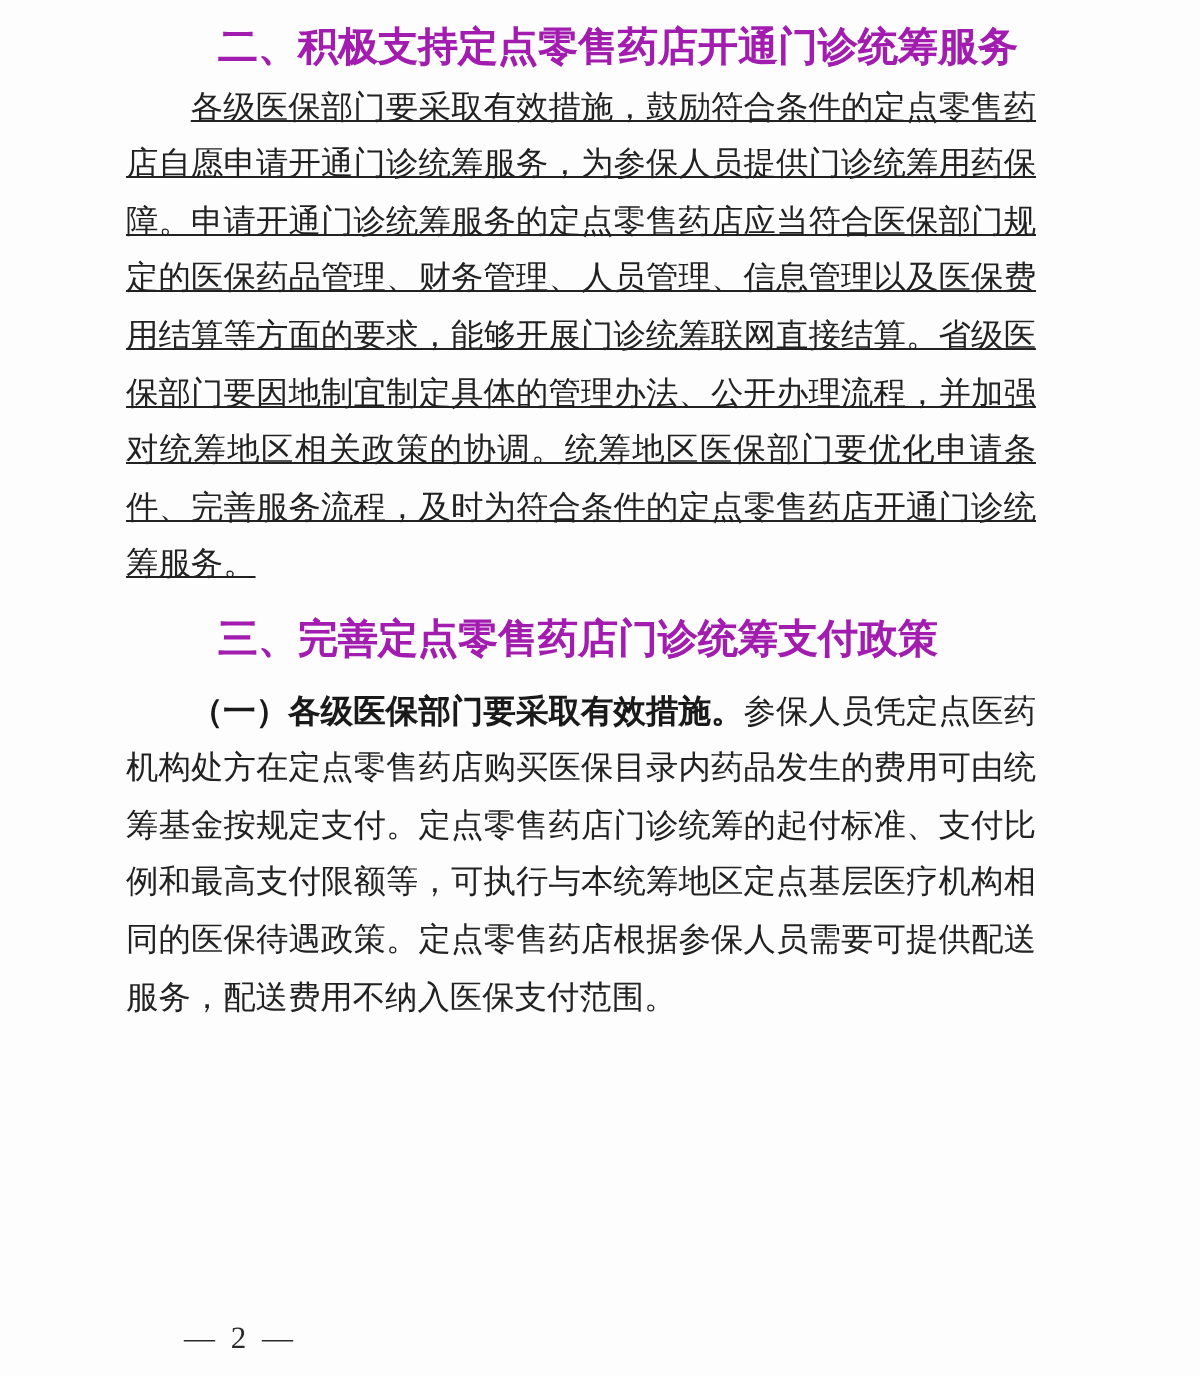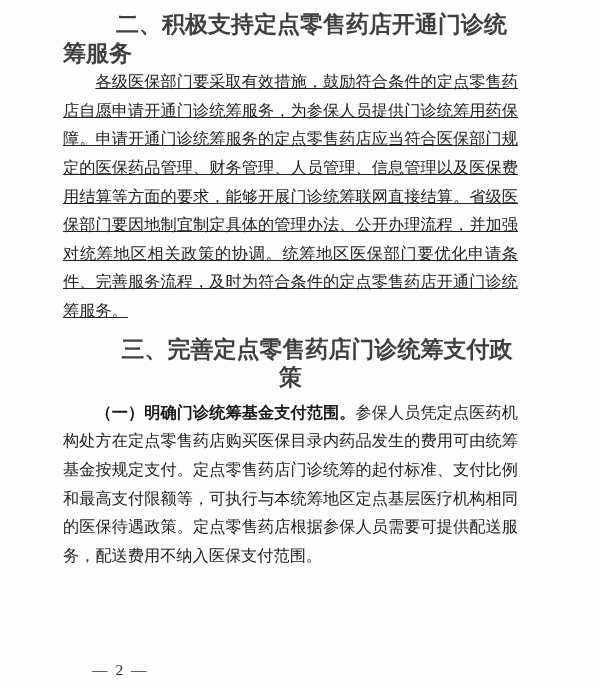--- a/index.html
+++ b/index.html
@@ -29,29 +29,29 @@
   .body-par {
     text-indent: 0;
   }
   .body-par.indent {
     text-indent: 2em;
     text-decoration: underline;
   }
   h2.section-heading {
     font-family: "Liberation Sans", "DejaVu Sans", sans-serif;
     font-weight: bold;
-    font-size: 23px;
+    font-size: 20px;
     line-height: 28.6px;
-    color: #404040;
+    color: #a21caf;
     text-indent: 2.3em;
     text-align: left;
     margin: 0;
   }
   h2.heading-2 { margin: 5px 0 1px 0; }
-  h2.heading-3 { margin: 9px 0 3px 0; text-align: center; }
+  h2.heading-3 { margin: 9px 0 3px 0; }
   .clause-par {
     text-indent: 2em;
     margin-top: 7px;
   }
   .clause-lead {
     font-weight: bold;
     color: #1a1a1a;
   }
   .page-number {
     position: absolute;
@@ -70,18 +70,18 @@
 
 <div class="page">
 
 
   <h2 class="section-heading heading-2">二、积极支持定点零售药店开通门诊统筹服务</h2>
 
   <p class="body-par indent">各级医保部门要采取有效措施，鼓励符合条件的定点零售药店自愿申请开通门诊统筹服务，为参保人员提供门诊统筹用药保障。申请开通门诊统筹服务的定点零售药店应当符合医保部门规定的医保药品管理、财务管理、人员管理、信息管理以及医保费用结算等方面的要求，能够开展门诊统筹联网直接结算。省级医保部门要因地制宜制定具体的管理办法、公开办理流程，并加强对统筹地区相关政策的协调。统筹地区医保部门要优化申请条件、完善服务流程，及时为符合条件的定点零售药店开通门诊统筹服务。</p>
 
   <h2 class="section-heading heading-3">三、完善定点零售药店门诊统筹支付政策</h2>
 
-  <p class="clause-par"><span class="clause-lead">（一）明确门诊统筹基金支付范围。</span><span>参保人员凭定点医药机构处方在定点零售药店购买医保目录内药品发生的费用可由统筹基金按规定支付。定点零售药店门诊统筹的起付标准、支付比例和最高支付限额等，可执行与本统筹地区定点基层医疗机构相同的医保待遇政策。定点零售药店根据参保人员需要可提供配送服务，配送费用不纳入医保支付范围。</span></p>
+  <p class="clause-par"><span class="clause-lead">（一）各级医保部门要采取有效措施。</span><span>参保人员凭定点医药机构处方在定点零售药店购买医保目录内药品发生的费用可由统筹基金按规定支付。定点零售药店门诊统筹的起付标准、支付比例和最高支付限额等，可执行与本统筹地区定点基层医疗机构相同的医保待遇政策。定点零售药店根据参保人员需要可提供配送服务，配送费用不纳入医保支付范围。</span></p>
 
 
   <div class="page-number">— 2 —</div>
 
 </div>
 
 </body></html>

